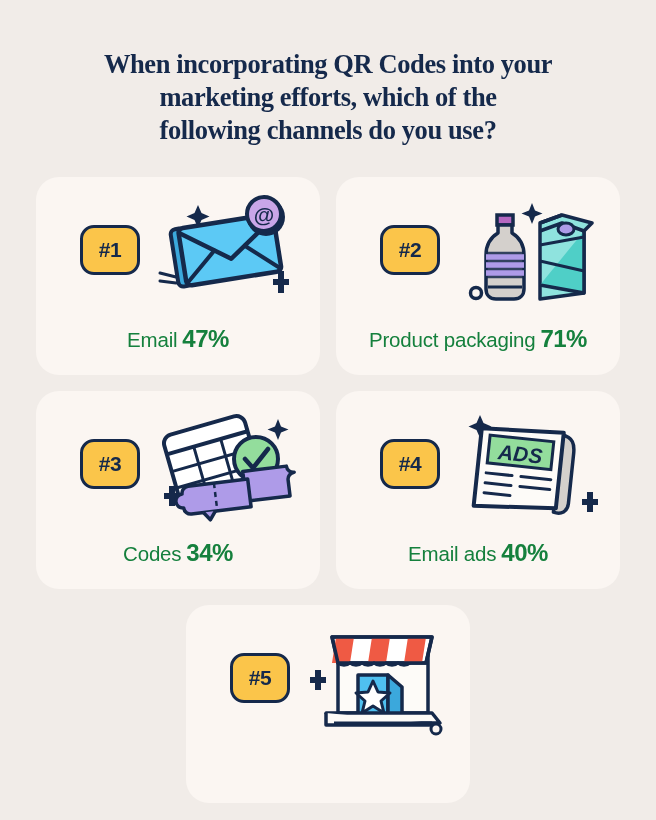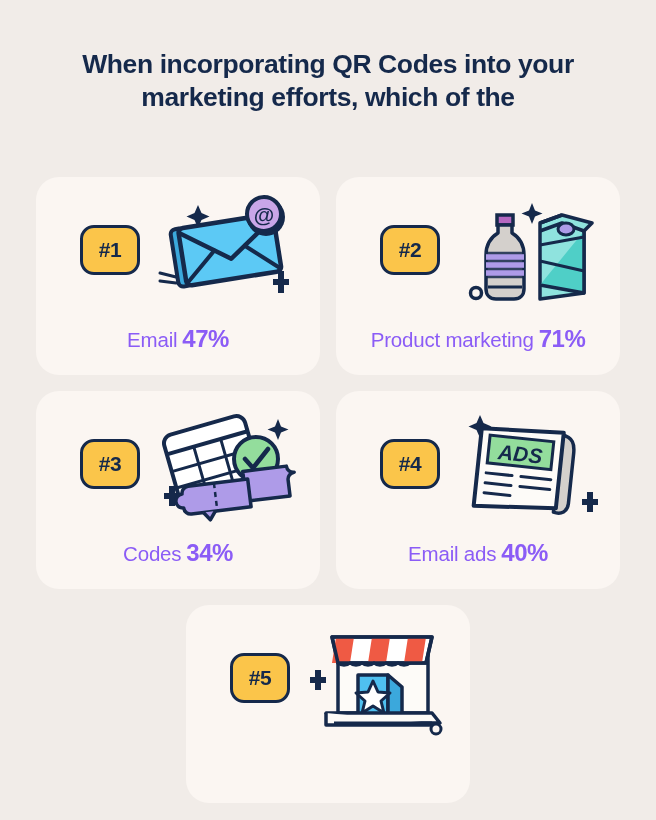--- a/index.html
+++ b/index.html
@@ -17,21 +17,21 @@
     left:0; top:48px;
     width:656px;
     text-align:center;
     color:#15294B;
     font-size:26.5px;
     font-weight:bold;
     line-height:33px;
     letter-spacing:-0.4px;
     padding:0 60px;
   }
-  .title-line { display:block; }
+  .title-line { display:block;font-family:Liberation Serif, serif; }
 
   
   .grid {
     position:absolute;
     left:36px; top:177px;
     width:584px;
   }
   .row { display:flex; gap:16px; margin-bottom:16px; }
   .row.last { justify-content:center; }
 
@@ -72,21 +72,21 @@
     width:150px; height:120px;
   }
   .art svg { width:100%; height:100%; display:block; }
 
   
   .caption {
     position:absolute;
     left:0; bottom:22px;
     width:100%;
     text-align:center;
-    color:#8b5cf6;
+    color:#15803d;
     white-space:nowrap;
   }
   .caption .lbl {
     font-size:20.5px;
     font-weight:normal;
     letter-spacing:-0.2px;
   }
   .caption .pct {
     font-size:24px;
     font-weight:bold;
@@ -95,20 +95,21 @@
   }
 </style>
 </head>
 <body>
 
 <div class="page">
 
   <h1 class="title">
     <span class="title-line">When incorporating QR Codes into your</span>
     <span class="title-line">marketing efforts, which of the</span>
+    <span class="title-line">following channels do you use?</span>
   </h1>
 
   <div class="grid">
 
     <div class="row">
 
       <div class="card">
         <div class="card-top">
           <div class="badge">#1</div>
           <div class="art">
@@ -160,21 +161,21 @@
                 <path d="M86 30 l22 -8 30 8 -8 8 v62 l-44 6 v-62z" fill="#8FE3DE" stroke="#15294B" stroke-width="3.5" stroke-linejoin="round"></path>
                 <path d="M86 30 l22 -8 M130 38 l-22 -8 -22 8" fill="none" stroke="#15294B" stroke-width="3.5" stroke-linejoin="round"></path>
                 <path d="M86 92 l44 8 v-62" fill="#4FCFC7" stroke="#15294B" stroke-width="3.5" stroke-linejoin="round"></path>
                 <path d="M86 52 l44 -8 M86 68 l44 10" fill="none" stroke="#15294B" stroke-width="3"></path>
                 <ellipse cx="112" cy="36" rx="8" ry="6" fill="#AE9BE8" stroke="#15294B" stroke-width="3"></ellipse>
               </g>
             </svg>
           </div>
         </div>
         <div class="caption">
-          <span class="lbl">Product marketing</span><span class="pct">71%</span>
+          <span class="lbl">Product packaging</span><span class="pct">71%</span>
         </div>
       </div>
 
     </div>
 
     <div class="row">
 
       <div class="card">
         <div class="card-top">
           <div class="badge">#3</div>

